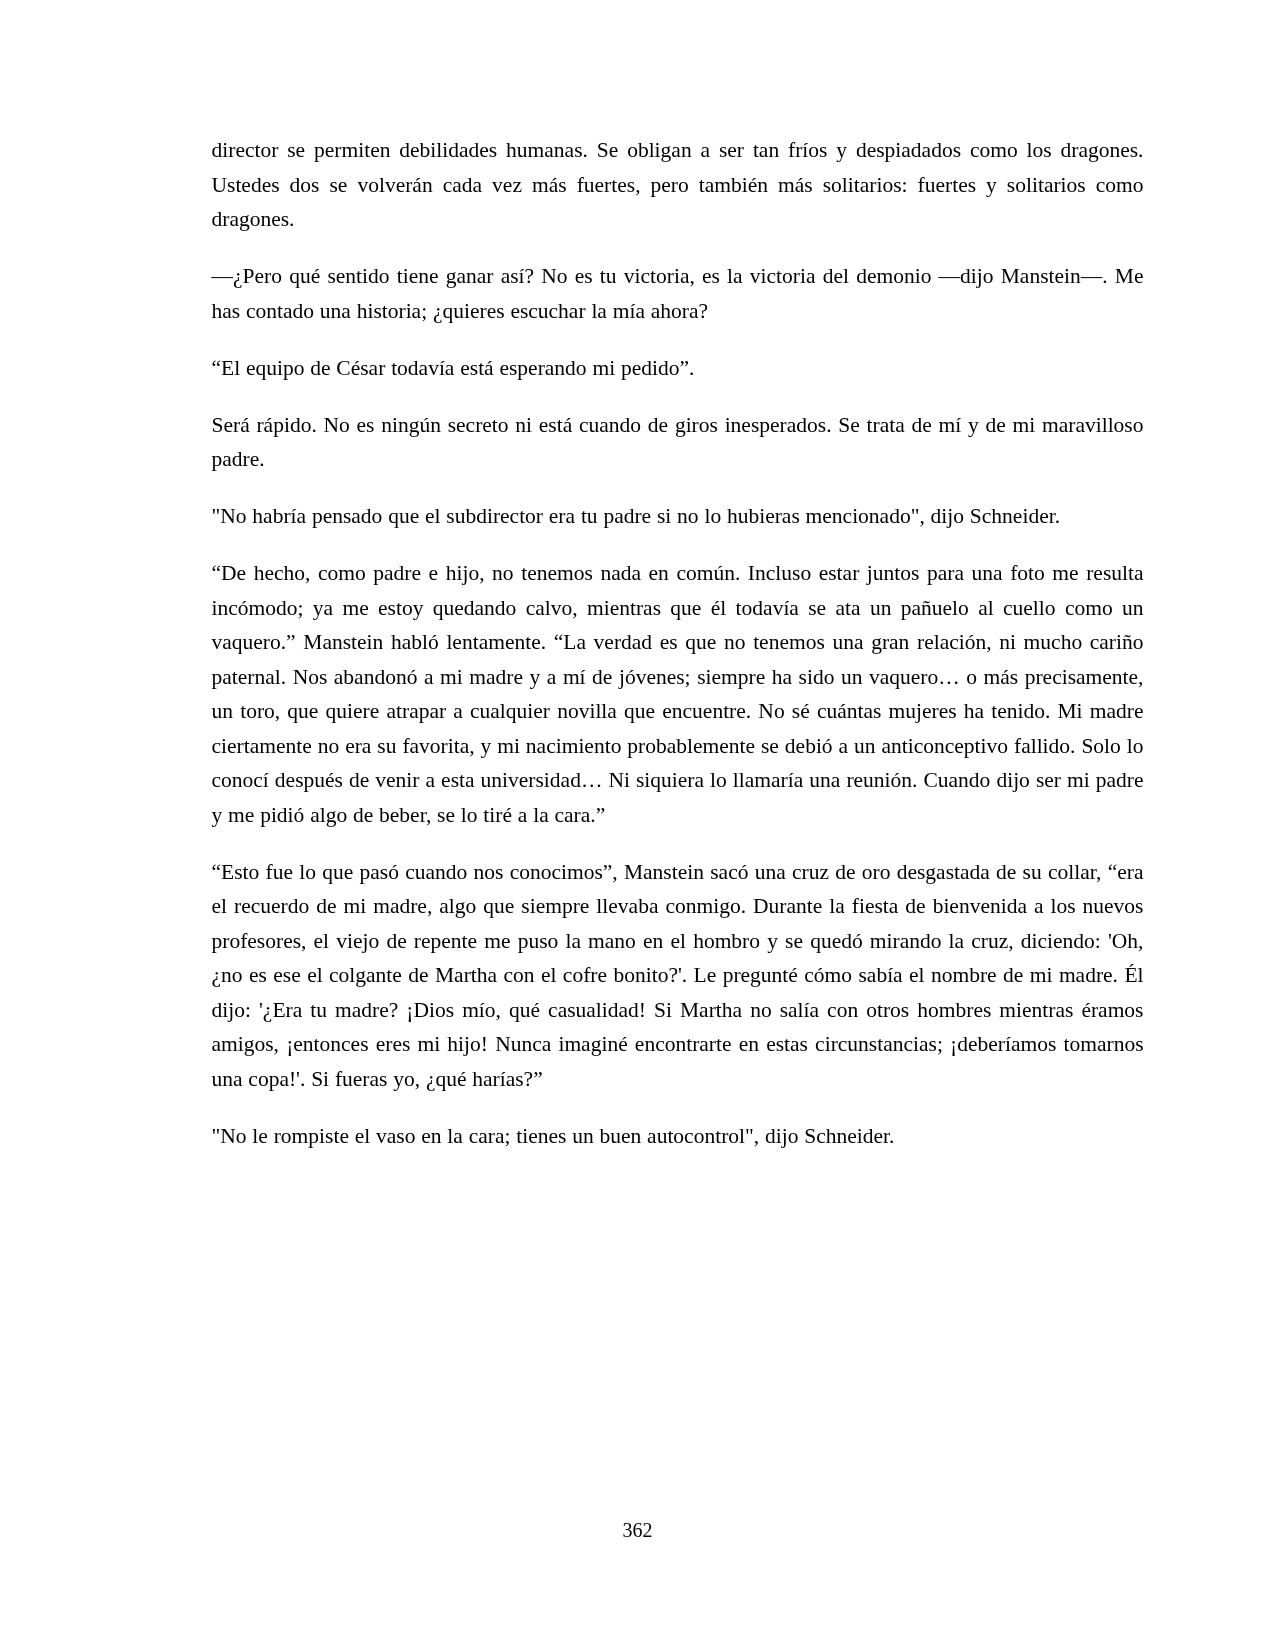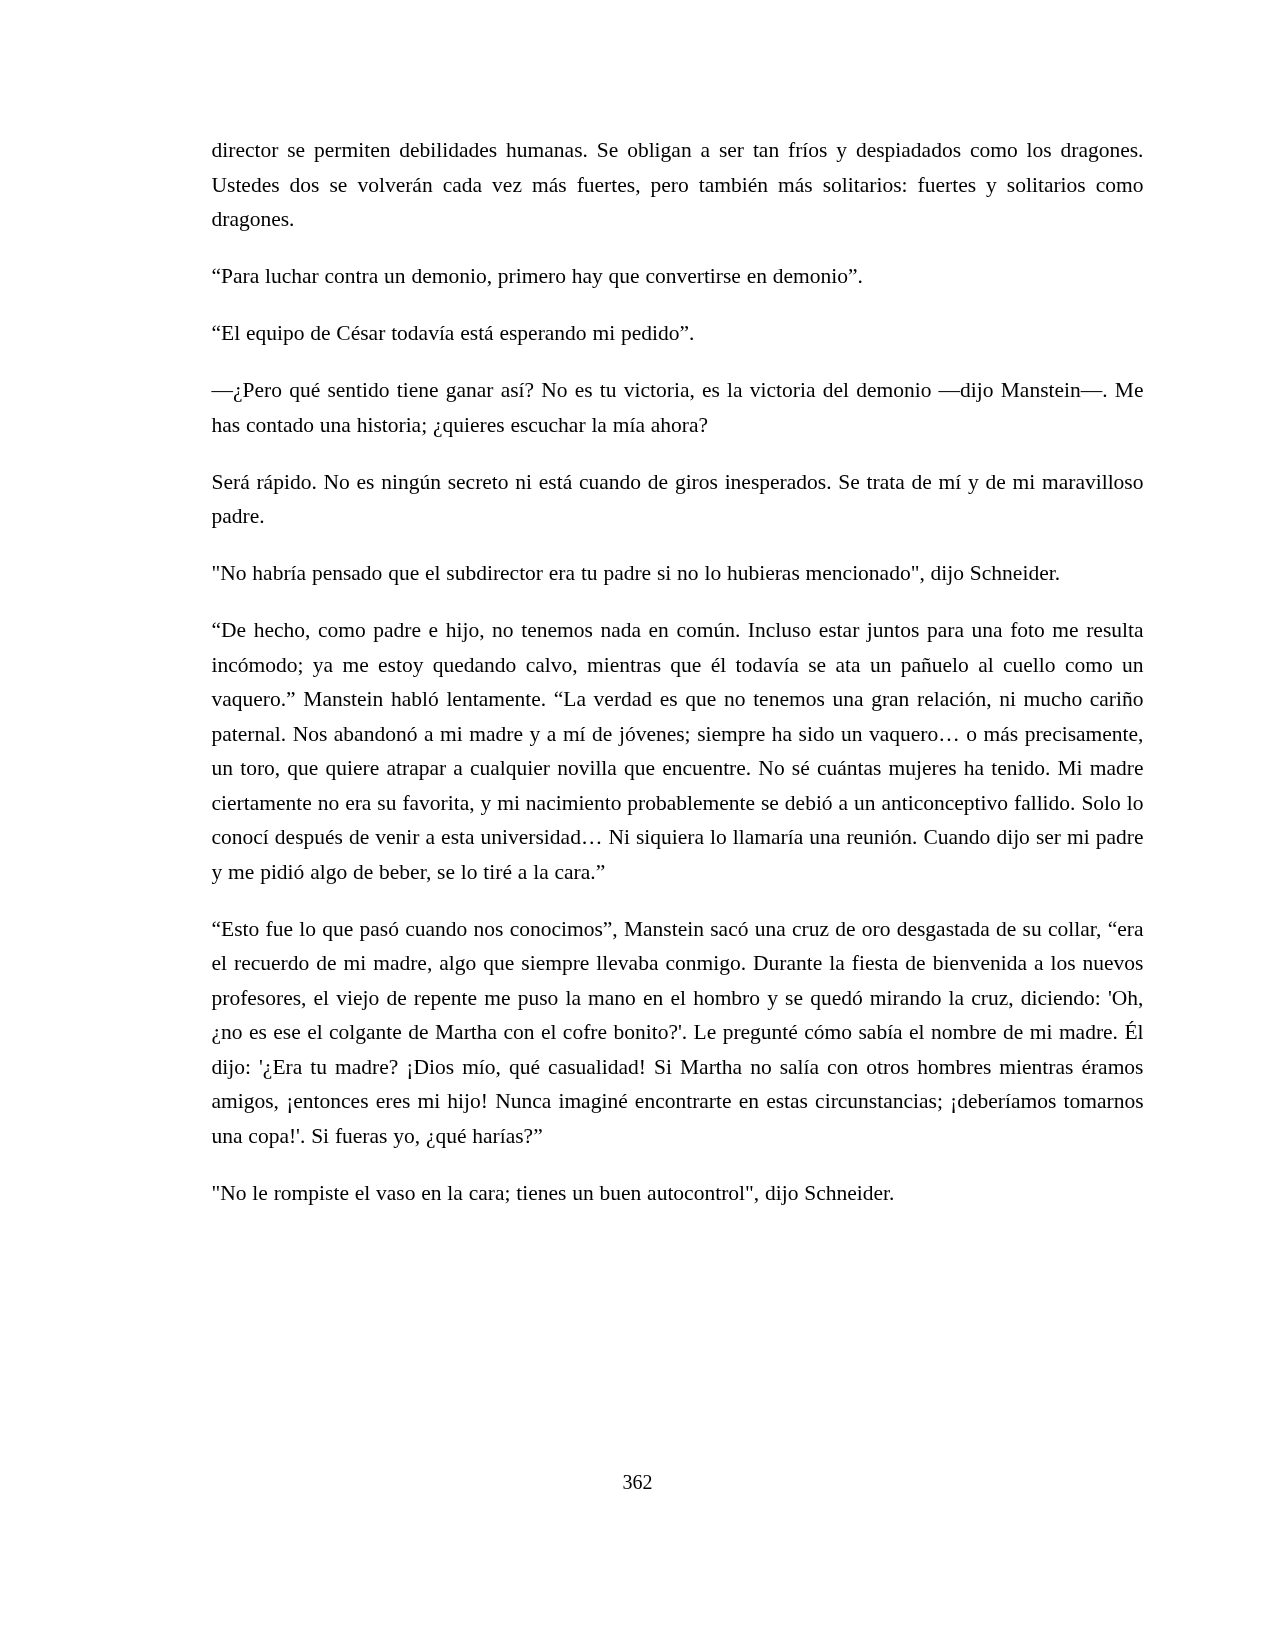--- a/index.html
+++ b/index.html
@@ -34,42 +34,41 @@
     -webkit-hyphens: none;
     word-spacing: 0.02em;
   }
   .para.last {
     margin-bottom: 0;
   }
   .page-number {
     position: absolute;
     left: 0;
     right: 0;
-    top: 1470px;
+    top: 1518px;
     text-align: center;
     font-family: "Liberation Serif", "DejaVu Serif", serif;
     font-size: 20px;
     line-height: 24px;
     color: #000000;
   }
 </style>
 </head>
 <body>
 
 <div class="page">
 
   <div class="content">
 
     <p class="para">director se permiten debilidades humanas. Se obligan a ser tan fríos y despiadados como los dragones. Ustedes dos se volverán cada vez más fuertes, pero también más solitarios: fuertes y solitarios como dragones.</p>
 
-    <p class="para">“Para luchar contra un demonio, primero hay que convertirse en demonio”.</p>
+
+    <p class="para">—¿Pero qué sentido tiene ganar así? No es tu victoria, es la victoria del demonio —dijo Manstein—. Me has contado una historia; ¿quieres escuchar la mía ahora?</p>
 
     <p class="para">“El equipo de César todavía está esperando mi pedido”.</p>
-
-    <p class="para">—¿Pero qué sentido tiene ganar así? No es tu victoria, es la victoria del demonio —dijo Manstein—. Me has contado una historia; ¿quieres escuchar la mía ahora?</p>
 
     <p class="para">Será rápido. No es ningún secreto ni está cuando de giros inesperados. Se trata de mí y de mi maravilloso padre.</p>
 
     <p class="para">"No habría pensado que el subdirector era tu padre si no lo hubieras mencionado", dijo Schneider.</p>
 
     <p class="para">“De hecho, como padre e hijo, no tenemos nada en común. Incluso estar juntos para una foto me resulta incómodo; ya me estoy quedando calvo, mientras que él todavía se ata un pañuelo al cuello como un vaquero.” Manstein habló lentamente. “La verdad es que no tenemos una gran relación, ni mucho cariño paternal. Nos abandonó a mi madre y a mí de jóvenes; siempre ha sido un vaquero… o más precisamente, un toro, que quiere atrapar a cualquier novilla que encuentre. No sé cuántas mujeres ha tenido. Mi madre ciertamente no era su favorita, y mi nacimiento probablemente se debió a un anticonceptivo fallido. Solo lo conocí después de venir a esta universidad… Ni siquiera lo llamaría una reunión. Cuando dijo ser mi padre y me pidió algo de beber, se lo tiré a la cara.”</p>
 
 
     <p class="para">“Esto fue lo que pasó cuando nos conocimos”, Manstein sacó una cruz de oro desgastada de su collar, “era el recuerdo de mi madre, algo que siempre llevaba conmigo. Durante la fiesta de bienvenida a los nuevos profesores, el viejo de repente me puso la mano en el hombro y se quedó mirando la cruz, diciendo: 'Oh, ¿no es ese el colgante de Martha con el cofre bonito?'. Le pregunté cómo sabía el nombre de mi madre. Él dijo: '¿Era tu madre? ¡Dios mío, qué casualidad! Si Martha no salía con otros hombres mientras éramos amigos, ¡entonces eres mi hijo! Nunca imaginé encontrarte en estas circunstancias; ¡deberíamos tomarnos una copa!'. Si fueras yo, ¿qué harías?”</p>
 

